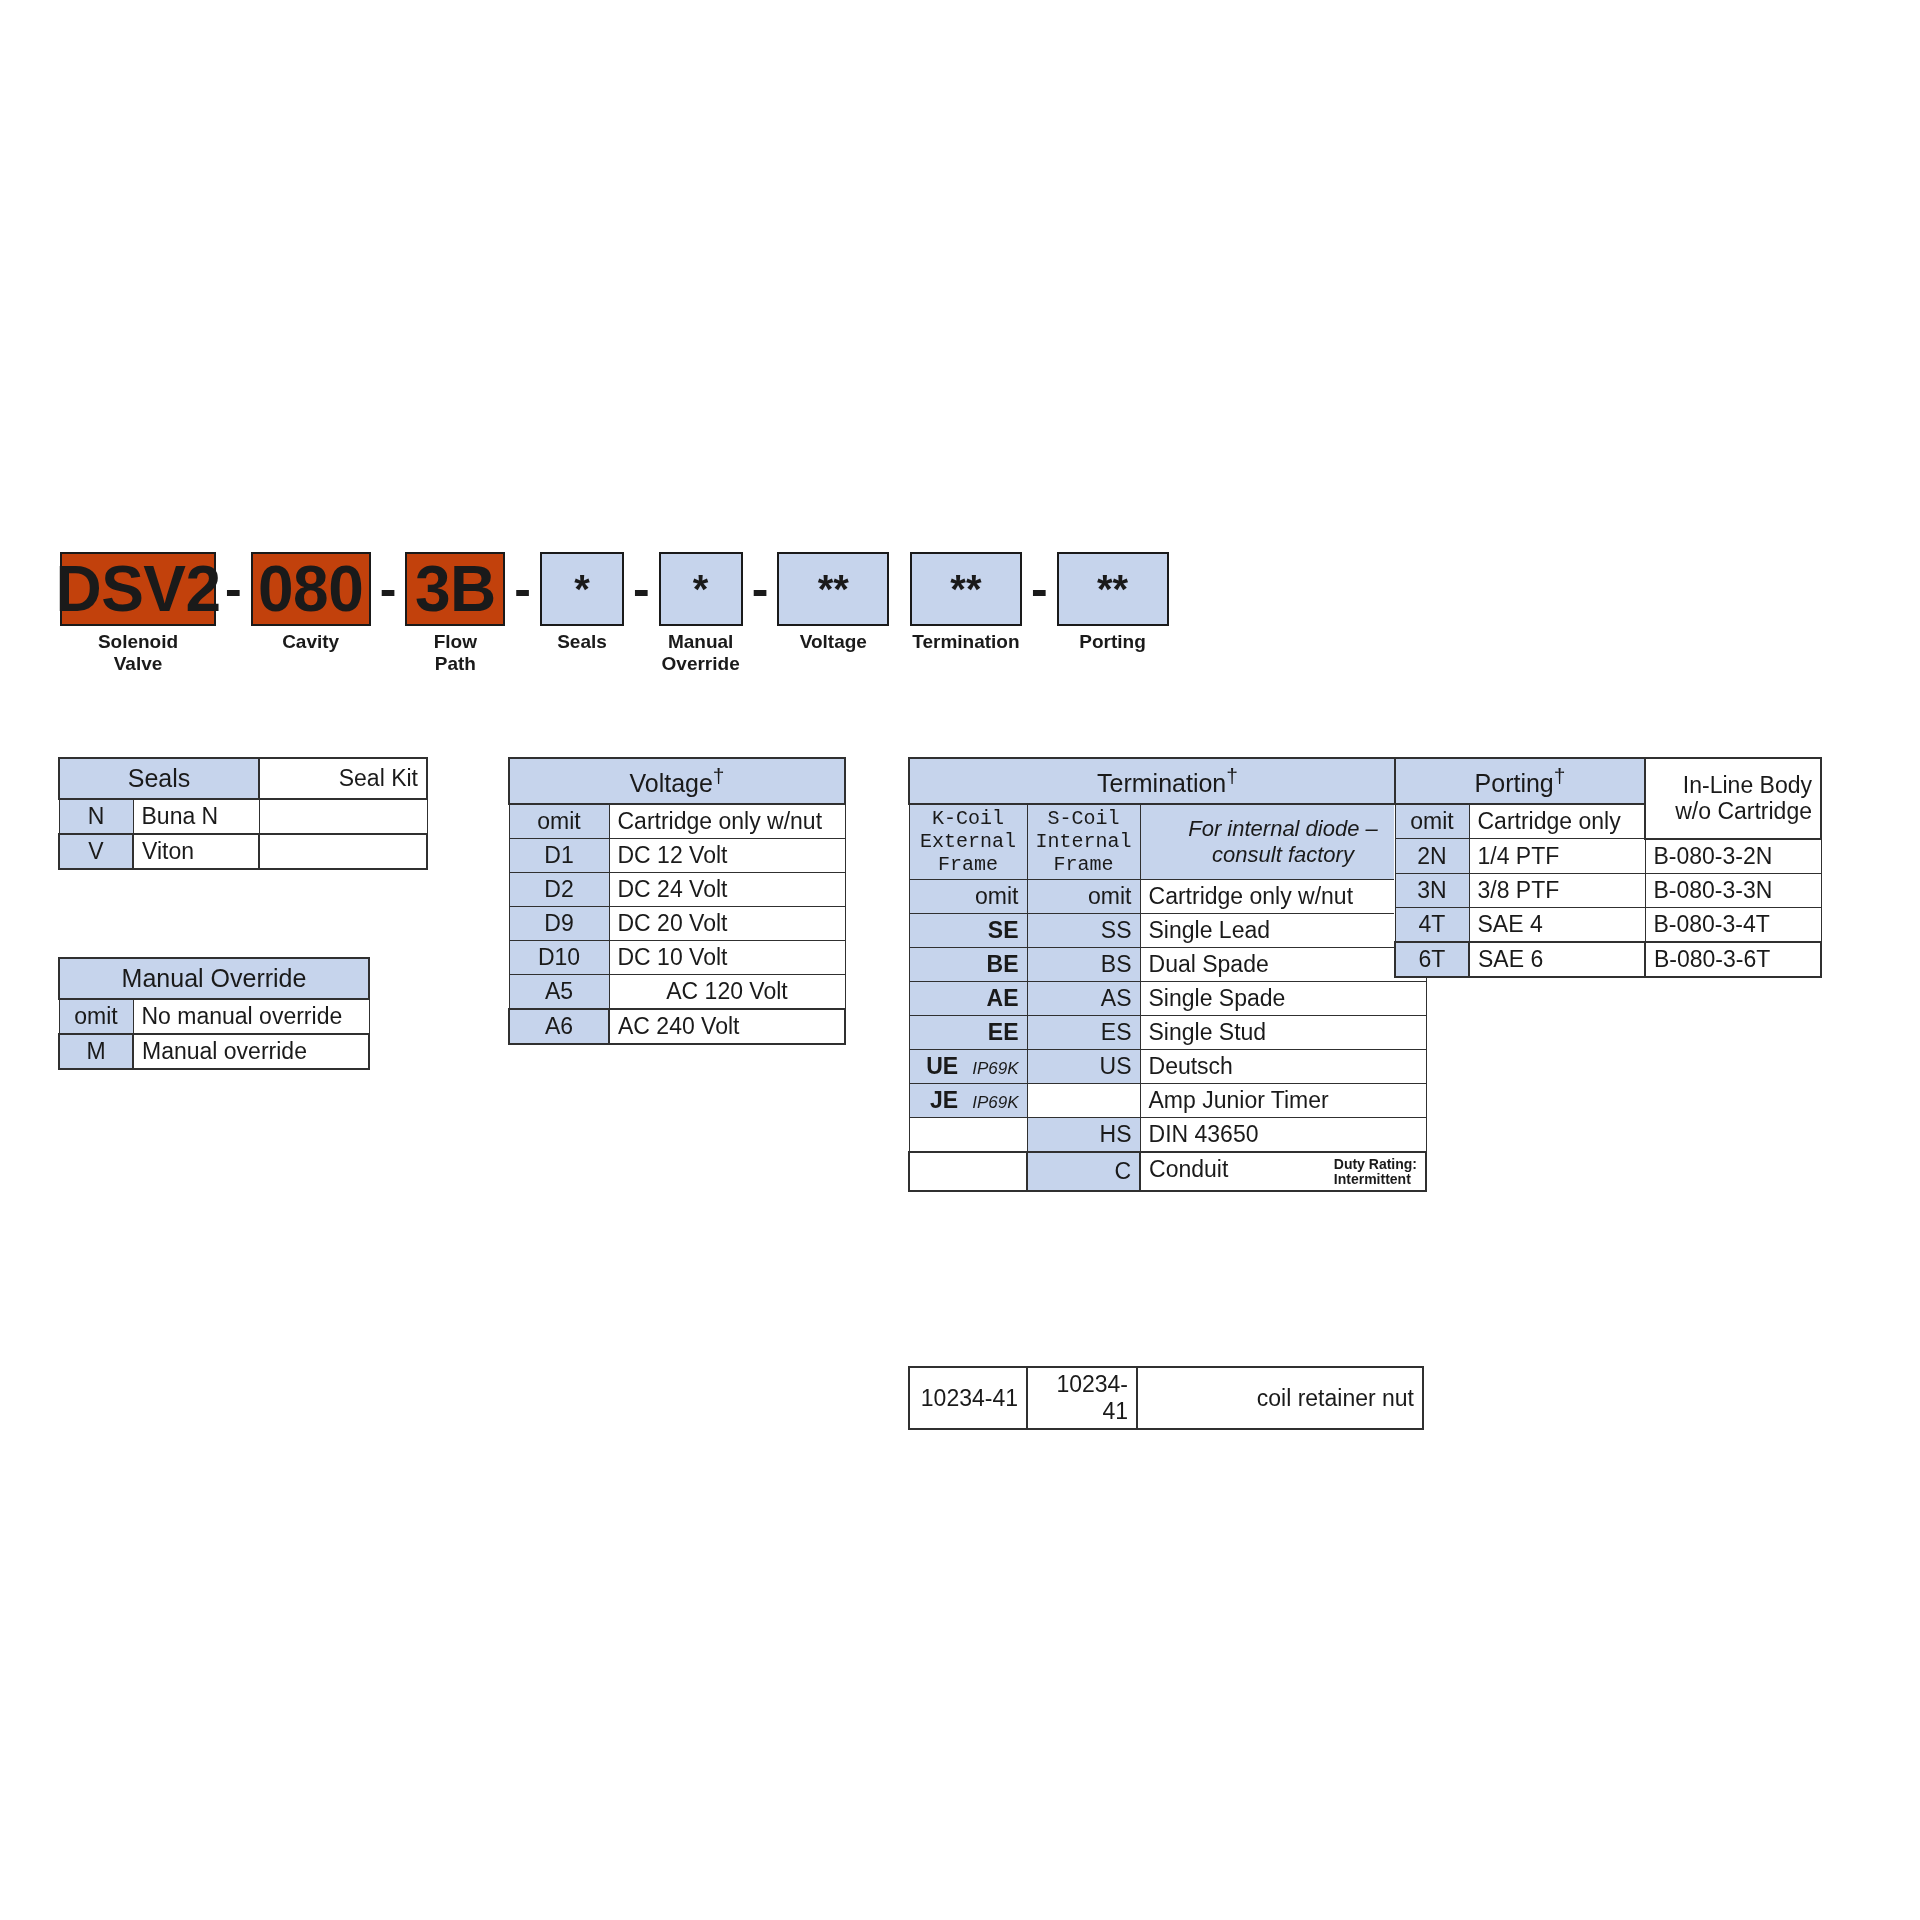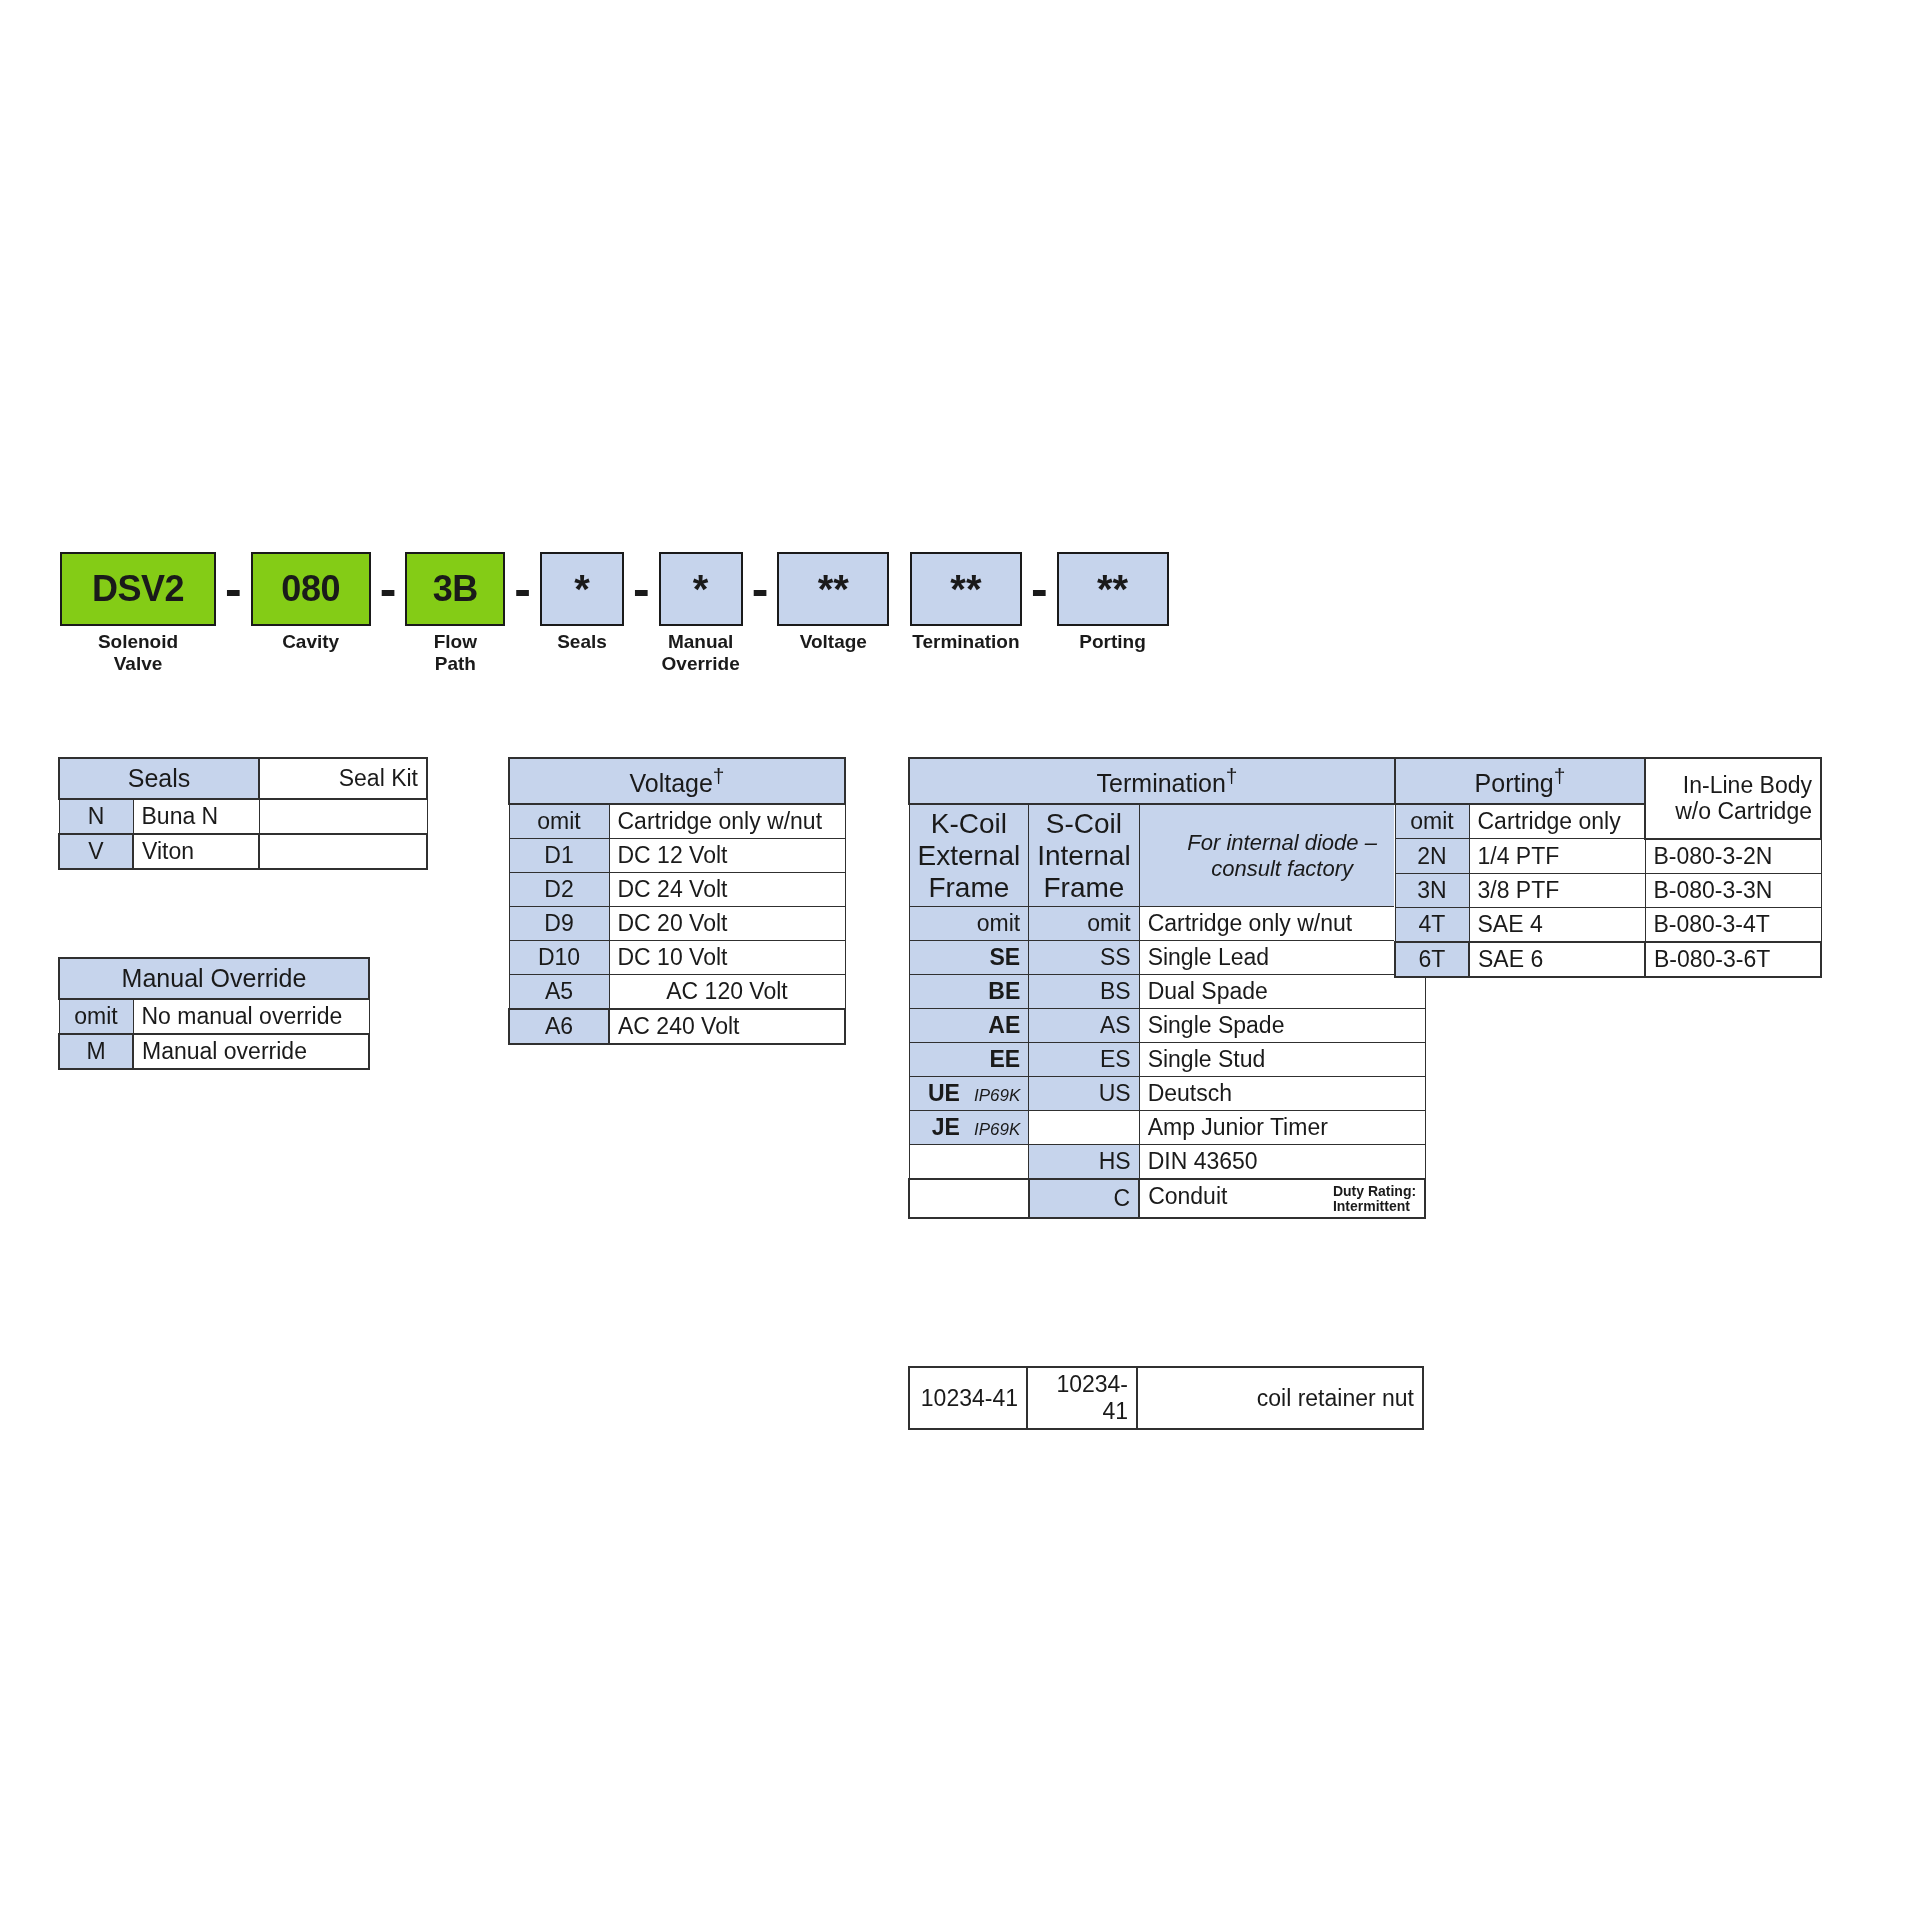--- a/index.html
+++ b/index.html
@@ -29,24 +29,24 @@
     flex-direction: column;
     align-items: center;
   }
   .code-box {
     border: 2.5px solid #1a1a1a;
     height: 74px;
     display: flex;
     align-items: center;
     justify-content: center;
     font-weight: bold;
-    font-size: 36px;
+    font-size: 64px;
     letter-spacing: -0.5px;
     line-height: 1;
-    background: #84cc16;
+    background: #c2410c;
     padding: 0 10px;
   }
   .code-box.blue {
     background: #c6d4ec;
     font-size: 40px;
     letter-spacing: 0px;
   }
   .code-caption {
     margin-top: 5px;
     font-size: 19px;
@@ -122,21 +122,21 @@
     float: right;
     font-size: 14px;
     font-weight: bold;
     line-height: 1.08;
     text-align: left;
     margin-top: 1px;
     white-space: pre-line;
   }
   .conduit-cell { overflow: hidden; }
 
-  .t-sub { font-size: 28px; line-height: 1.13; text-align: center; }
+  .t-sub { font-size: 20px; line-height: 1.13; text-align: center; font-family: Liberation Mono, monospace; }
   .t-sub-ital { font-size: 22px; line-height: 1.18; text-align: center; font-style: italic; }
 </style>
 </head>
 <body>
 
 <div id="page">
 
   <div id="code-row">
       <div class="code-seg">
         <div class="code-box w-dsv2">DSV2</div>

